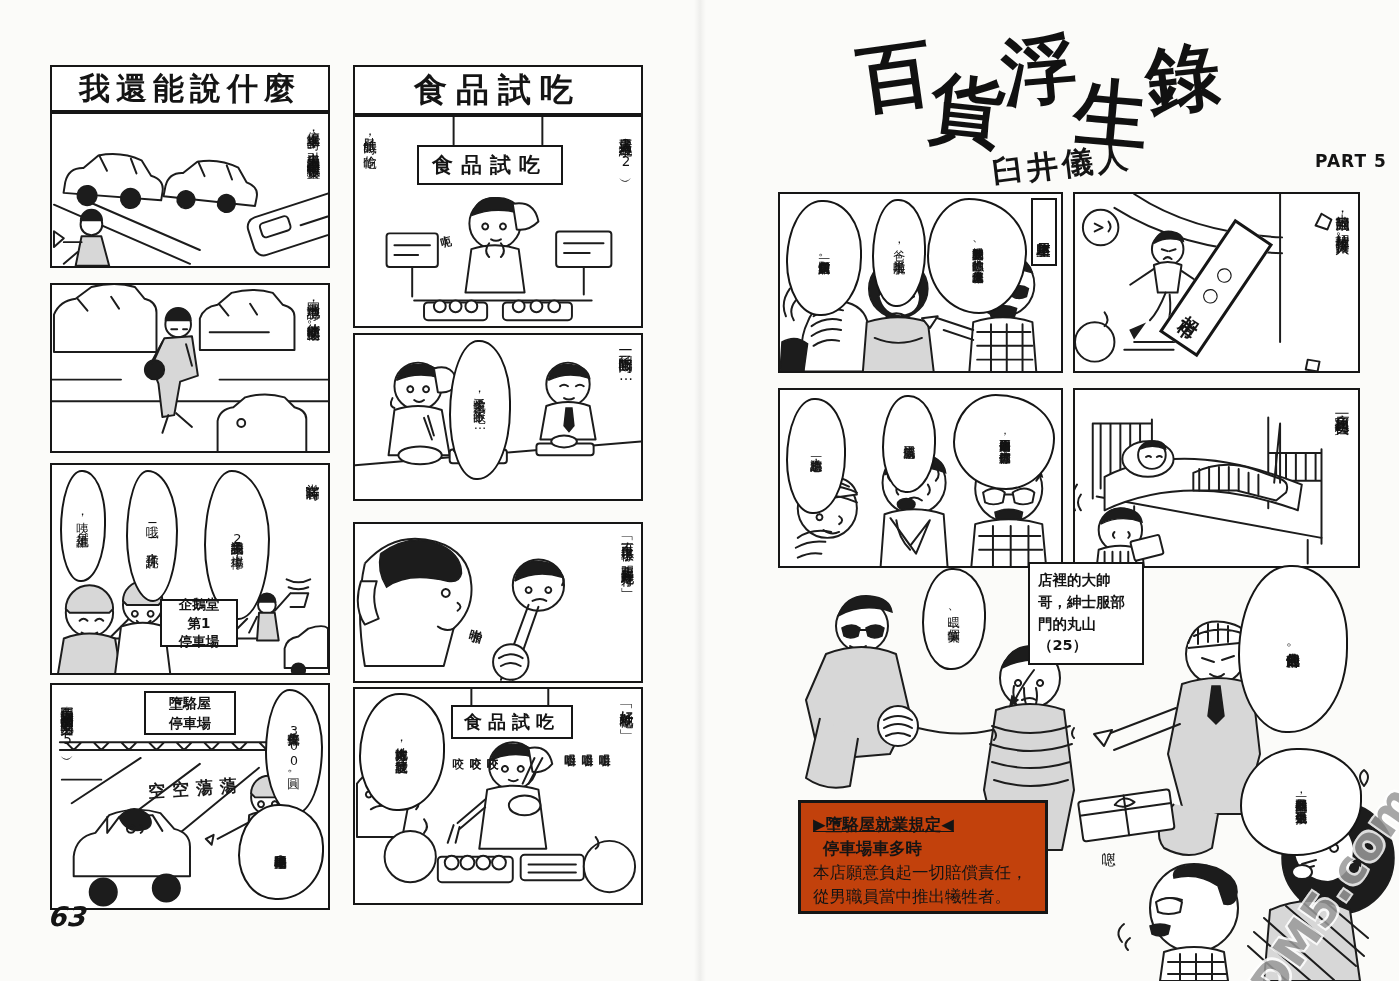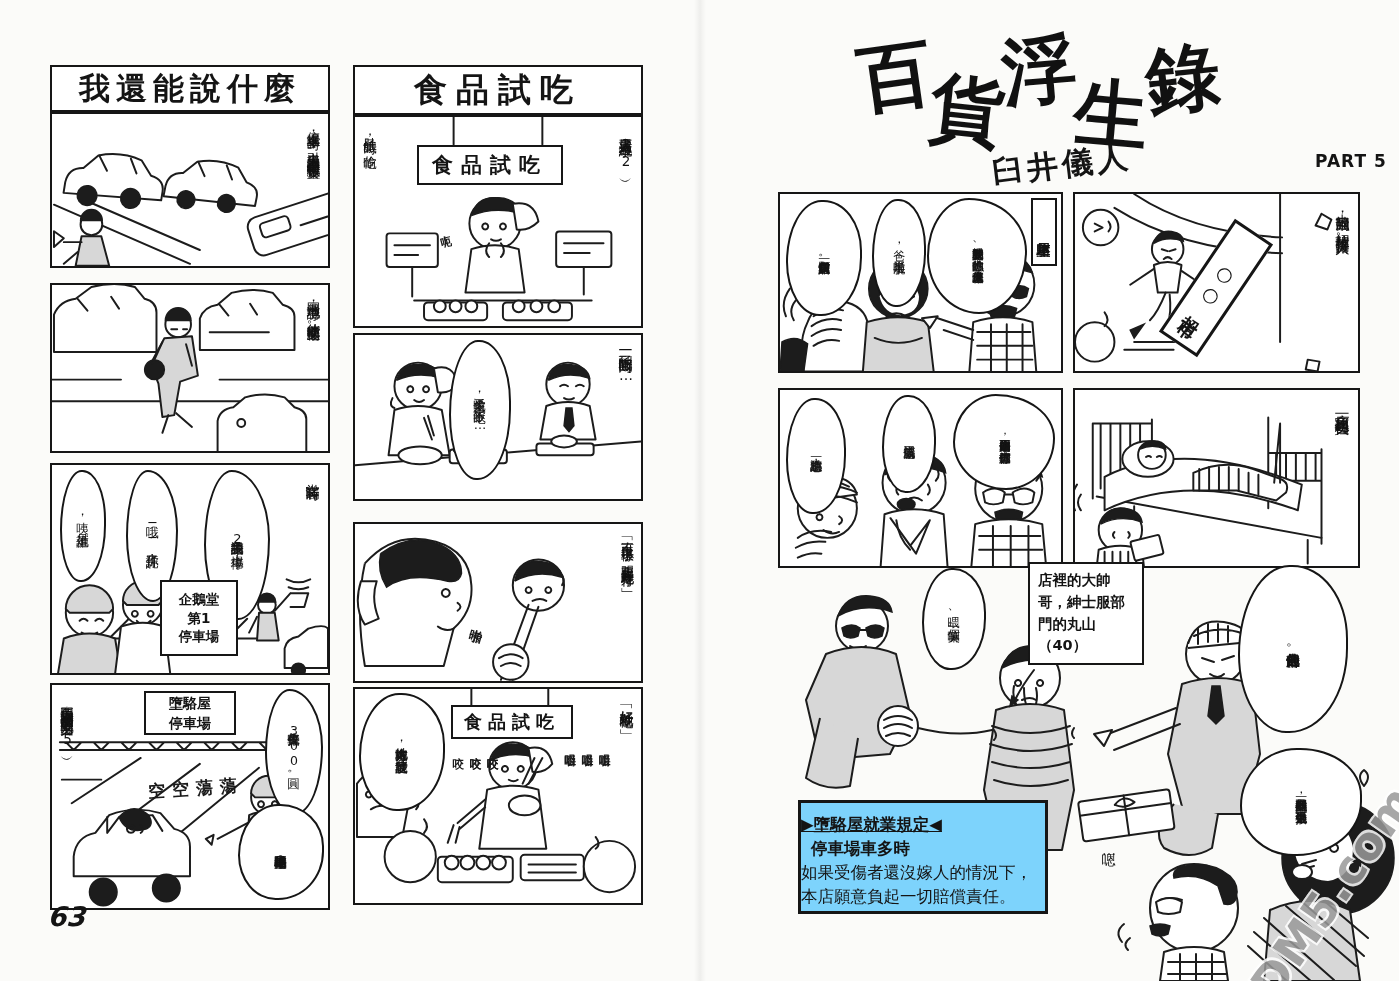--- a/index.html
+++ b/index.html
@@ -34,22 +34,22 @@
   .series-title span:nth-child(4){transform:translateY(40px) rotate(5deg);}
   .series-title span:nth-child(5){transform:translateY(4px) rotate(-6deg);}
   .author{position:absolute;left:992px;top:144px;font-size:31px;font-weight:700;letter-spacing:4px;transform:rotate(-7deg);z-index:4;}
   .part{position:absolute;left:1291px;top:151px;font-size:17px;font-weight:900;letter-spacing:1px;z-index:4;margin-left:24px;}
   .pageno{position:absolute;left:50px;top:901px;font-size:27px;font-weight:900;font-style:italic;transform:skewX(-6deg);}
   .gutter{position:absolute;left:694px;top:0;width:12px;height:981px;
     background:linear-gradient(90deg,rgba(0,0,0,0) 0%,rgba(0,0,0,.05) 50%,rgba(0,0,0,0) 100%);}
   .watermark{position:absolute;left:1213px;top:872px;width:230px;font-size:46px;font-weight:800;color:#999;
     letter-spacing:1px;transform:rotate(-55deg);opacity:.85;z-index:9;
     text-shadow:-2px -2px 0 #fff,2px -2px 0 #fff,-2px 2px 0 #fff,2px 2px 0 #fff;}
-  .rulebox{position:absolute;background:#7dd3fc;border:3px solid #161616;box-sizing:border-box;z-index:5;
-    padding:10px 0;font-size:16.5px;line-height:1.45;font-weight:700;}
+  .rulebox{position:absolute;background:#c2410c;border:3px solid #161616;box-sizing:border-box;z-index:5;
+    padding:10px 12px;font-size:16.5px;line-height:1.45;font-weight:700;}
   .rulebox .rt{text-decoration:underline;}
   .caption-note{position:absolute;background:#fff;border:2px solid #161616;box-sizing:border-box;z-index:4;
     padding:6px 8px;font-size:14.5px;line-height:1.5;font-weight:700;text-align:left;}
 </style>
 </head>
 <body>
 
 <div class="titlebox" style="left:50px;top:65px;width:280px;height:47px;font-size:31px;letter-spacing:6px;">
   <span>我還能說什麼</span>
 </div>
@@ -138,21 +138,21 @@
     </g>
     <g transform="translate(236 168)">
       <path class="fw" d="M0 18 q2-10 14-12 l10-8 q16-5 20 0 l0 40 h-44 z"></path>
       <circle class="fb" cx="14" cy="40" r="7"></circle>
     </g>
   </svg>
   <div class="nar" style="right:7px;top:8px;height:120px;font-size:14px;">當客滿時…</div>
   <div class="bub cloud vt" style="right:58px;top:5px;width:66px;height:150px;font-size:13px;line-height:1.2;padding:4px;">由我誘導去第2停車場！</div>
   <div class="bub cloud vt" style="left:74px;top:5px;width:52px;height:132px;font-size:13px;line-height:1.2;padding:4px;">哦──拜託你了！</div>
   <div class="bub blob vt" style="left:8px;top:5px;width:46px;height:112px;font-size:12.5px;line-height:1.2;padding:3px;">咦，他是誰…</div>
-  <div class="signbox pre" style="left:108px;top:115px;width:78px;height:76px;font-size:13.5px;line-height:1.4;">企鵝堂
+  <div class="signbox pre" style="left:108px;top:134px;width:78px;height:48px;font-size:13.5px;line-height:1.4;">企鵝堂
 第1
 停車場</div>
 </div>
 
 <div class="panel" style="left:50px;top:683px;width:280px;height:227px;">
   <svg class="art" viewBox="0 0 280 227">
     <path class="ln" d="M8 66 h264 M8 58 h264 M14 58 l8 8 m20-8 l8 8 m20-8 l8 8 m20-8 l8 8 m20-8 l8 8 m20-8 l8 8 m20-8 l8 8 m20-8 l8 8 m20-8 l8 8 M30 58 l-8 8 m36-8 l-8 8 m36-8 l-8 8 m36-8 l-8 8 m36-8 l-8 8 m36-8 l-8 8 m36-8 l-8 8 m36-8 l-8 8"></path>
     <path class="ln" d="M20 120 L90 74 M70 140 L150 80 M130 150 L210 84 M10 96 h40"></path>
     <g transform="translate(6 120)">
       <path class="fw" d="M16 54 q2-20 22-24 l14-18 q26-10 52-2 l14 16 q16 4 16 18 l0 30 h-118 z"></path>
@@ -500,31 +500,31 @@
     <path class="fb" d="M372 368 q10-4 20 0 l-2 8 q-8 4-16 0 z"></path>
     <path class="ln" d="M352 380 q-8 6-2 12 m-4-26 q-10 8-2 18"></path>
     <path class="fw" d="M386 394 q30-10 60 0 l4 29 h-68 z"></path>
     <path class="ln" d="M390 404 h56 m-56 12 h58 M402 396 v27 m16-27 v27 m16-27 v27"></path>
   </g>
   <path class="ln" d="M586 228 q8-10 0-16 q-8 6 0 16"></path>
 </svg>
 
 <div class="bub blob vt" style="left:922px;top:568px;width:64px;height:102px;font-size:12.5px;line-height:1.25;padding:4px;">喂、笑一個嘛。</div>
 
-<div class="caption-note" style="left:1028px;top:562px;width:116px;">店裡的大帥哥，紳士服部門的丸山（40）</div>
+<div class="caption-note" style="left:1028px;top:562px;width:116px;">店裡的大帥哥，紳士服部門的丸山（25）</div>
 <svg style="position:absolute;left:1004px;top:668px;width:34px;height:40px;z-index:4;" viewBox="0 0 34 40">
   <path class="ln" d="M30 2 Q18 18 12 30"></path>
     <path class="fb" d="M14 32 l-8 6 2-10 z"></path>
 </svg>
 
 <div class="bub blob vt" style="left:1238px;top:565px;width:110px;height:168px;font-size:14px;line-height:1.35;padding:6px;">他會負起全部的責任。</div>
 
 <div class="bub blob vt" style="left:1240px;top:748px;width:122px;height:108px;font-size:12px;line-height:1.2;padding:5px;">雖然不是我喜歡的那一型，不過還可勉強接受。</div>
 
 <div class="rulebox" style="left:798px;top:800px;width:250px;height:114px;">
   <div class="rt">▶墮駱屋就業規定◀</div>
   <div style="padding-left:10px;">停車場車多時</div>
-  <div style="font-weight:400;">如果受傷者還沒嫁人的情況下，本店願意負起一切賠償責任。</div>
+  <div style="font-weight:400;">本店願意負起一切賠償責任，從男職員當中推出犧牲者。</div>
 </div>
 
 <div class="sfx vt" style="left:1100px;top:842px;font-size:14px;font-weight:400;">嗯…</div>
 
 <div class="watermark">DM5.com</div>
 
 </body></html>

